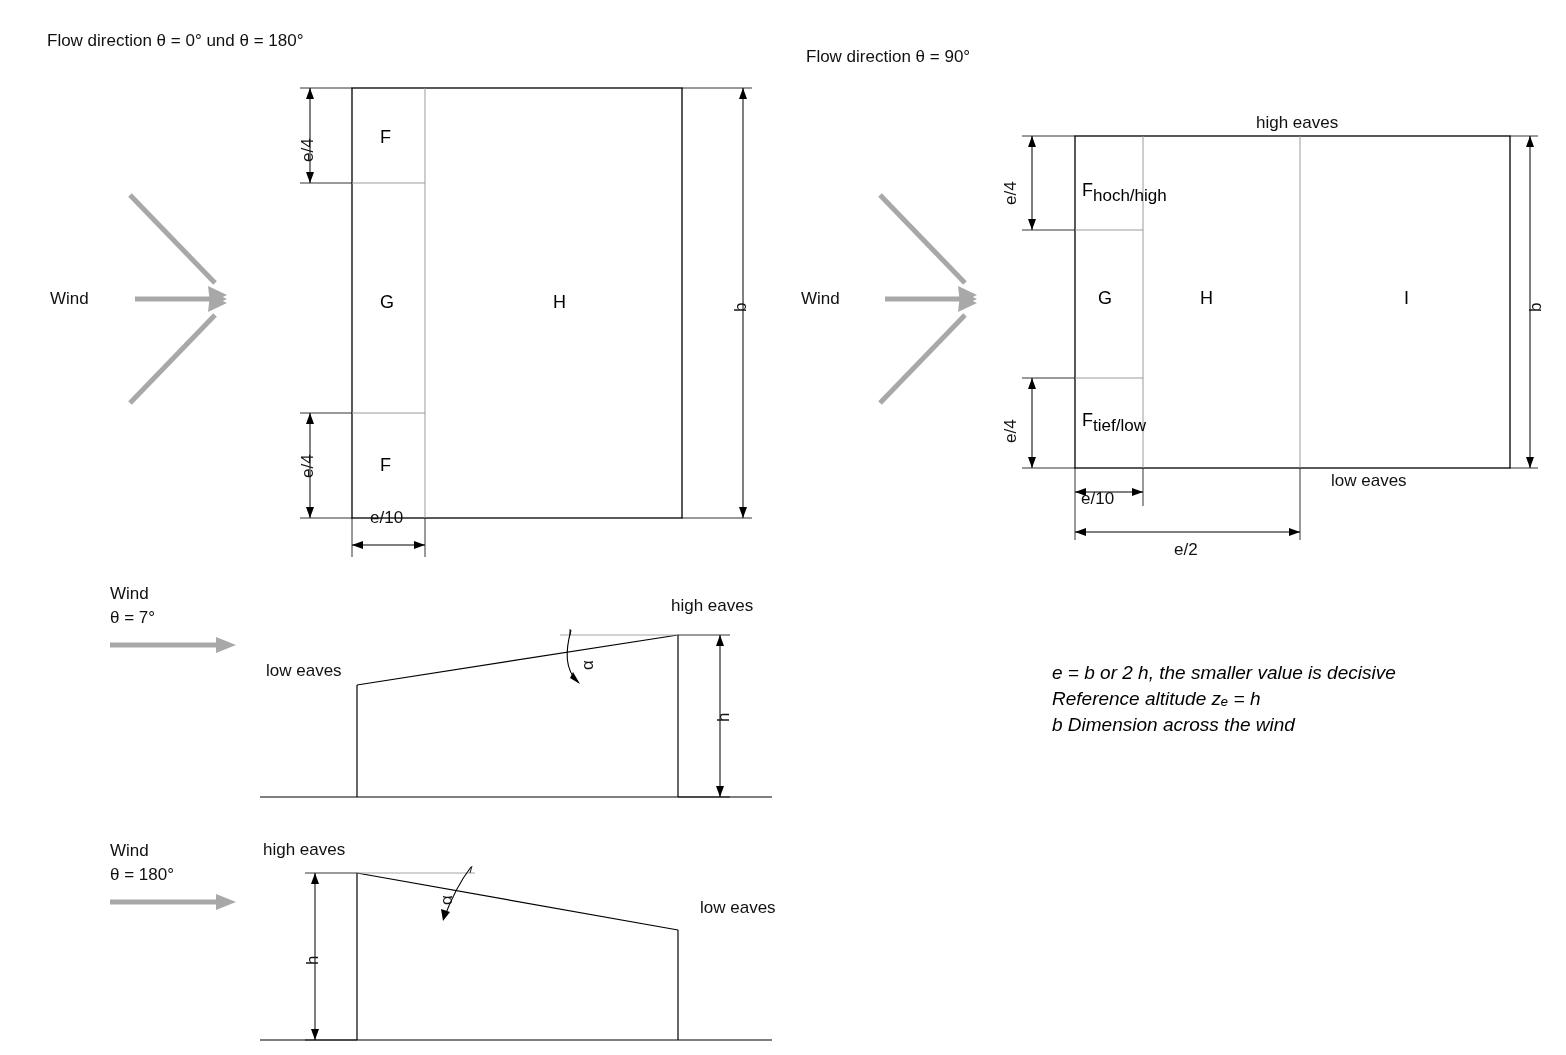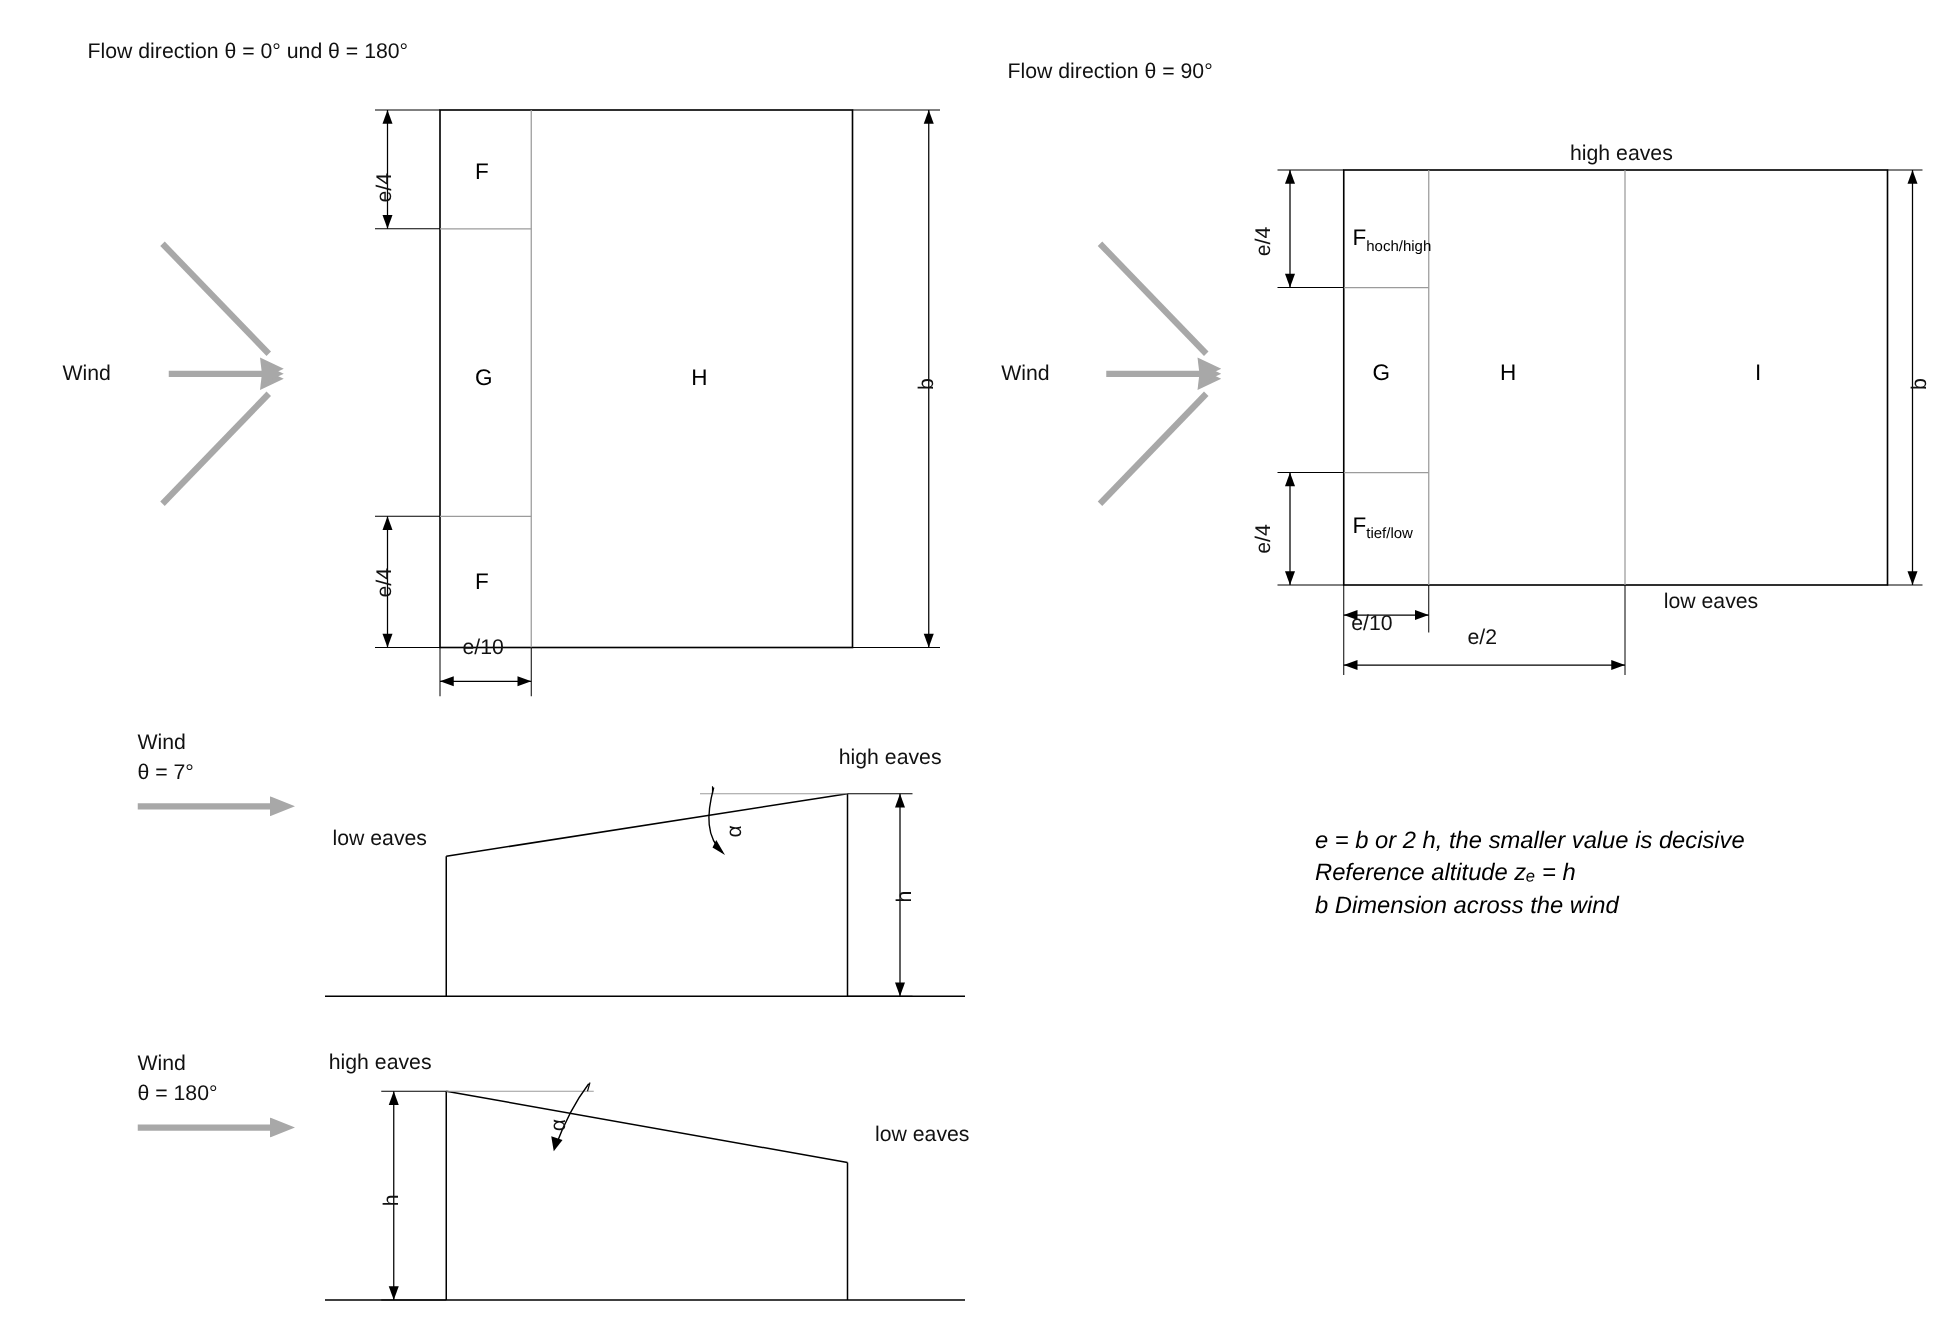--- a/index.html
+++ b/index.html
@@ -10,26 +10,26 @@
     color:#000000;
     position:relative;
     overflow:hidden;
   }
   .abs{position:absolute;}
   .txt{font-size:17px;color:#111;white-space:nowrap;}
   .vert{transform:rotate(-90deg);transform-origin:left top;}
   .zone-label{font-size:18px;}
   svg{display:block;}
   .note{font-size:19px;line-height:26px;white-space:nowrap;font-style:italic;}
-  sub{font-size:12px;}
+  sub{font-size:17px;}
 </style>
 </head>
 <body>
 
-<div class="abs txt" style="left:47px;top:31px;margin-left:23px;">Flow direction θ = 0° und θ = 180°</div>
+<div class="abs txt" style="left:47px;top:31px;">Flow direction θ = 0° und θ = 180°</div>
 
 <div class="abs txt" style="left:806px;top:31px;margin-top:16px;">Flow direction θ = 90°</div>
 
 <svg class="abs" style="left:280px;top:75px;" width="490" height="500">
 
   <rect x="72" y="13" width="330" height="430" fill="none" stroke="#000" stroke-width="1.3"></rect>
 
   <line x1="145" y1="13" x2="145" y2="443" stroke="#9b9b9b" stroke-width="1"></line>
 
   <line x1="72" y1="108" x2="145" y2="108" stroke="#9b9b9b" stroke-width="1"></line>
@@ -131,21 +131,21 @@
   <span>F</span><sub>tief/low</sub>
 </div>
 <div class="abs zone-label" style="left:1098px;top:288px;">G</div>
 <div class="abs zone-label" style="left:1200px;top:288px;">H</div>
 <div class="abs zone-label" style="left:1404px;top:288px;">I</div>
 
 <div class="abs txt vert" style="left:1001px;top:205px;">e/4</div>
 <div class="abs txt vert" style="left:1001px;top:443px;">e/4</div>
 <div class="abs txt vert" style="left:1526px;top:312px;">b</div>
 <div class="abs txt" style="left:1081px;top:489px;">e/10</div>
-<div class="abs txt" style="left:1174px;top:500px;">e/2</div>
+<div class="abs txt" style="left:1174px;top:540px;">e/2</div>
 
 <svg class="abs" style="left:865px;top:185px;" width="160" height="230">
   <g stroke="#a8a8a8" stroke-width="5" fill="none">
     <line x1="15" y1="10" x2="100" y2="98"></line>
     <line x1="15" y1="218" x2="100" y2="130"></line>
     <line x1="20" y1="114" x2="100" y2="114"></line>
   </g>
   <polygon points="112,110 93,101 95,118" fill="#a8a8a8"></polygon>
   <polygon points="112,118 93,127 95,110" fill="#a8a8a8"></polygon>
   <polygon points="112,114 95,106 95,122" fill="#a8a8a8"></polygon>

